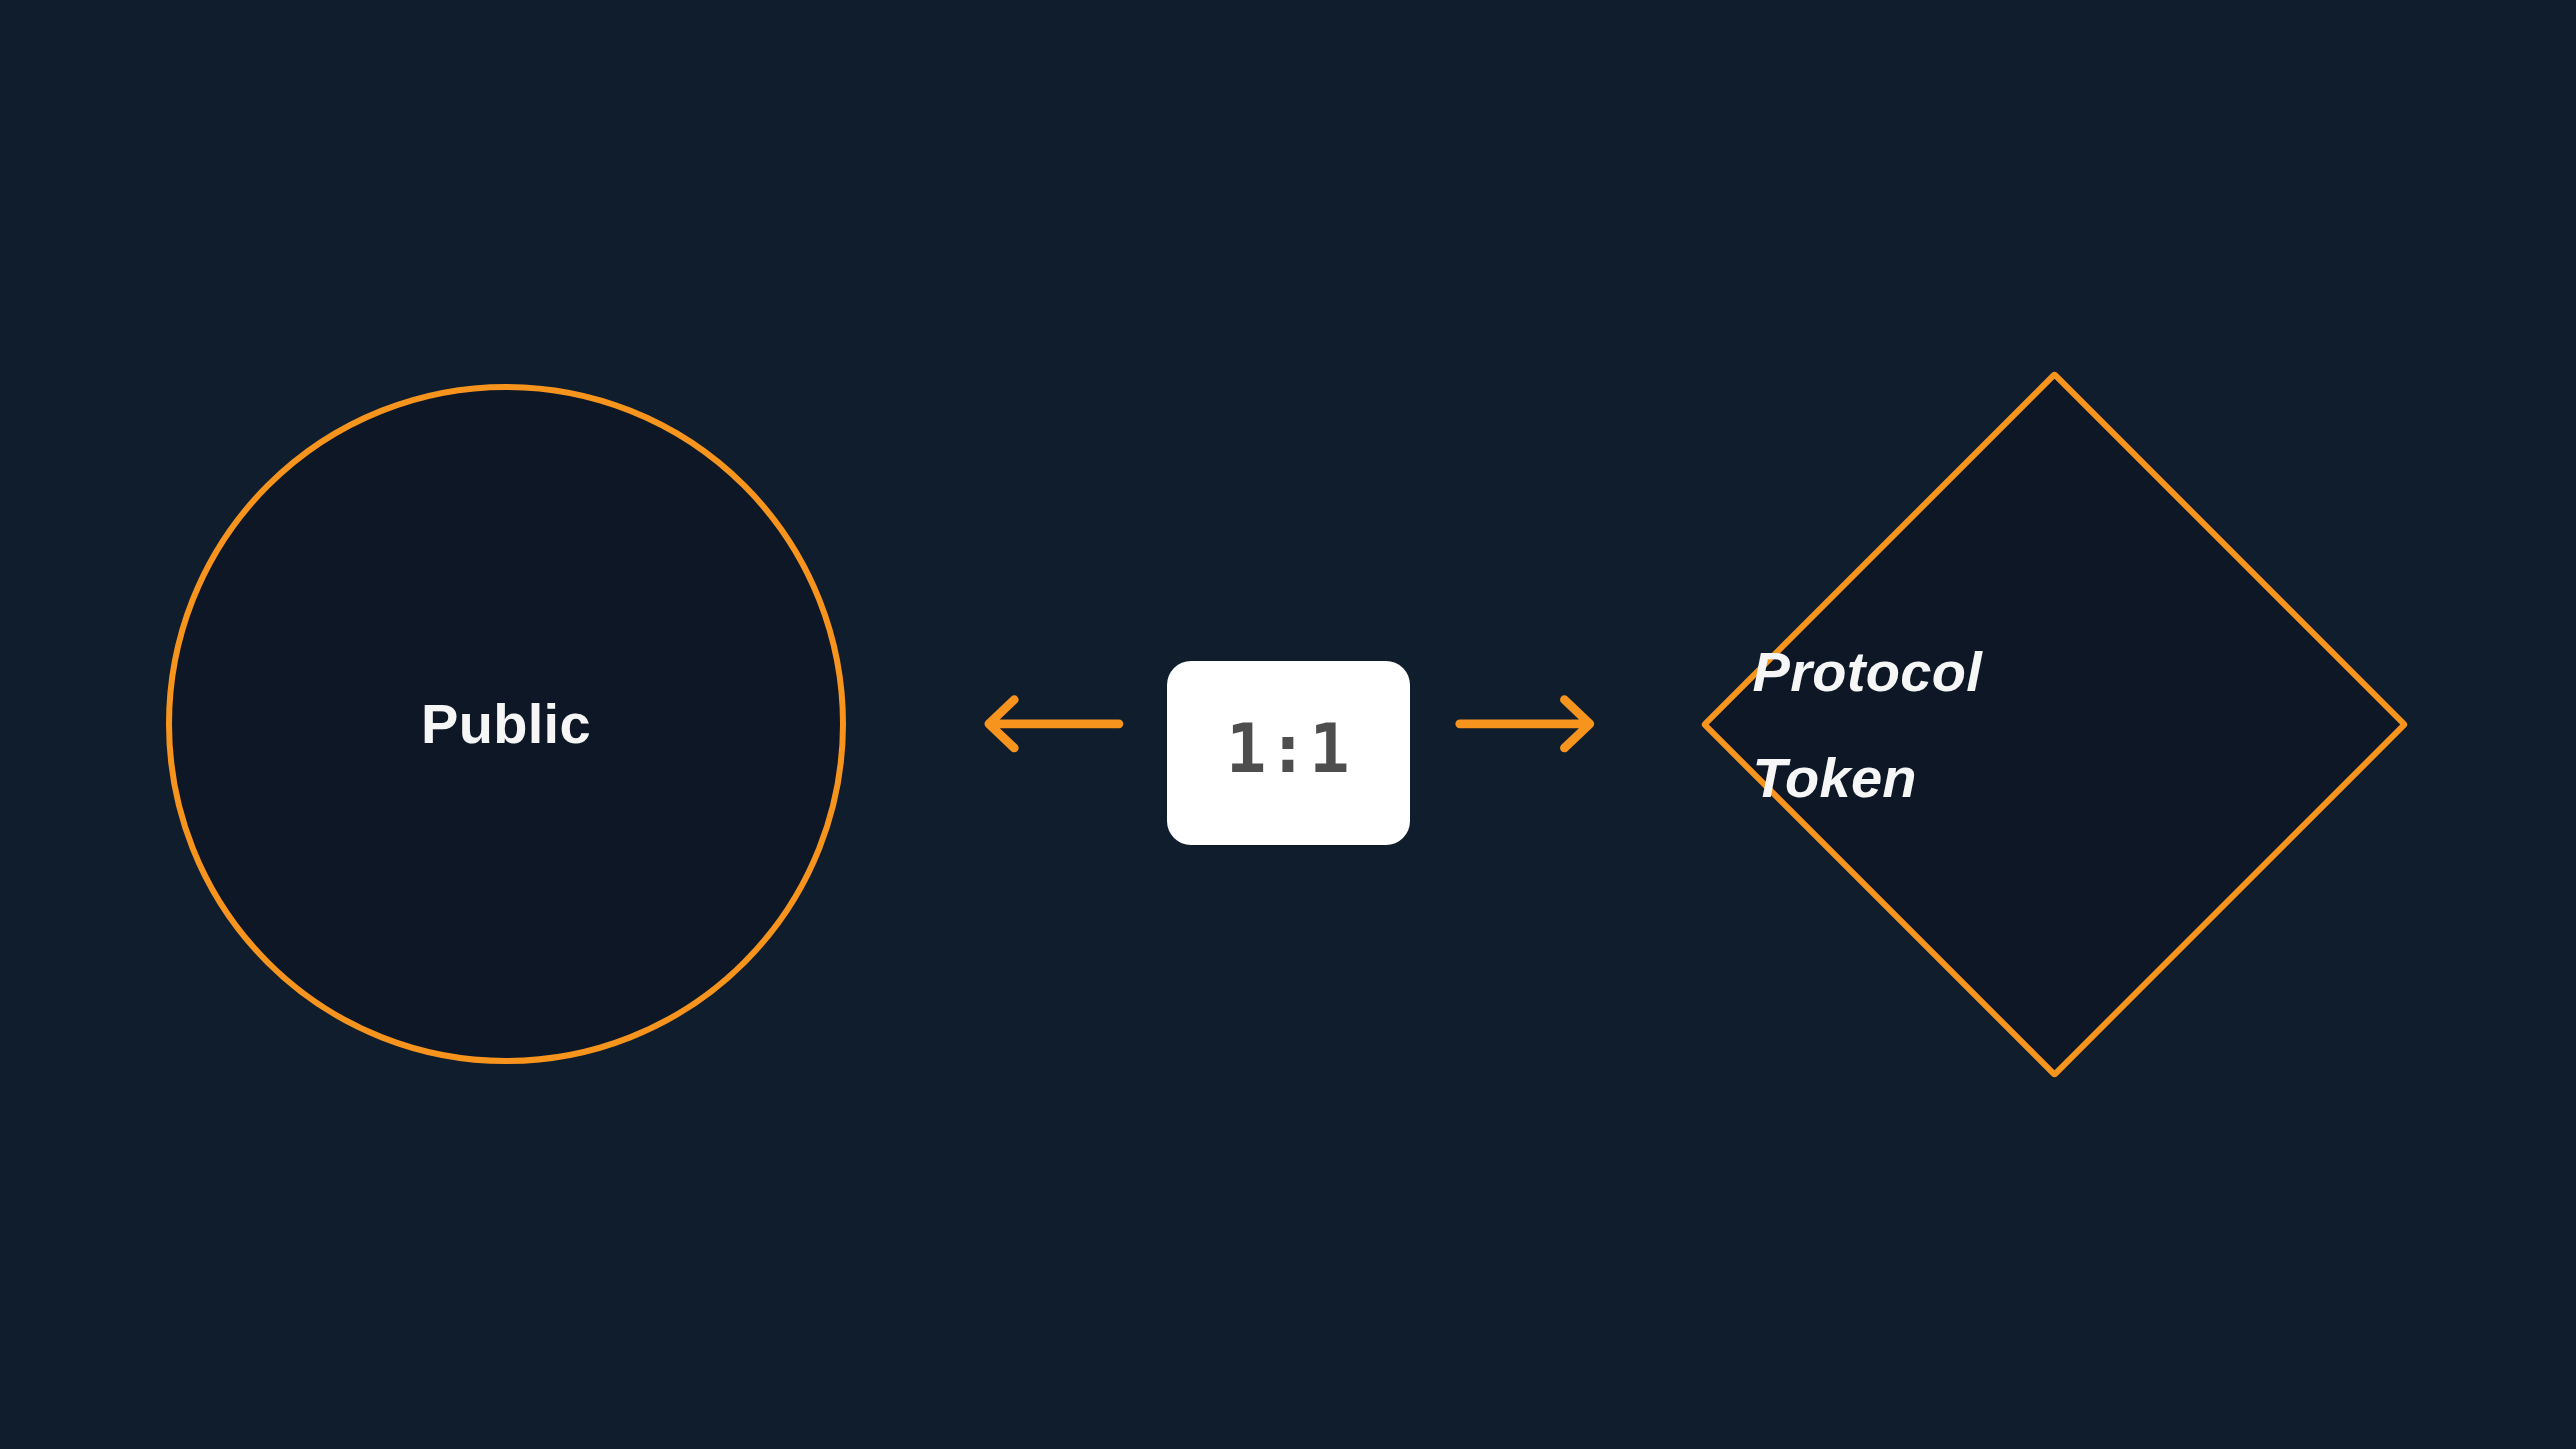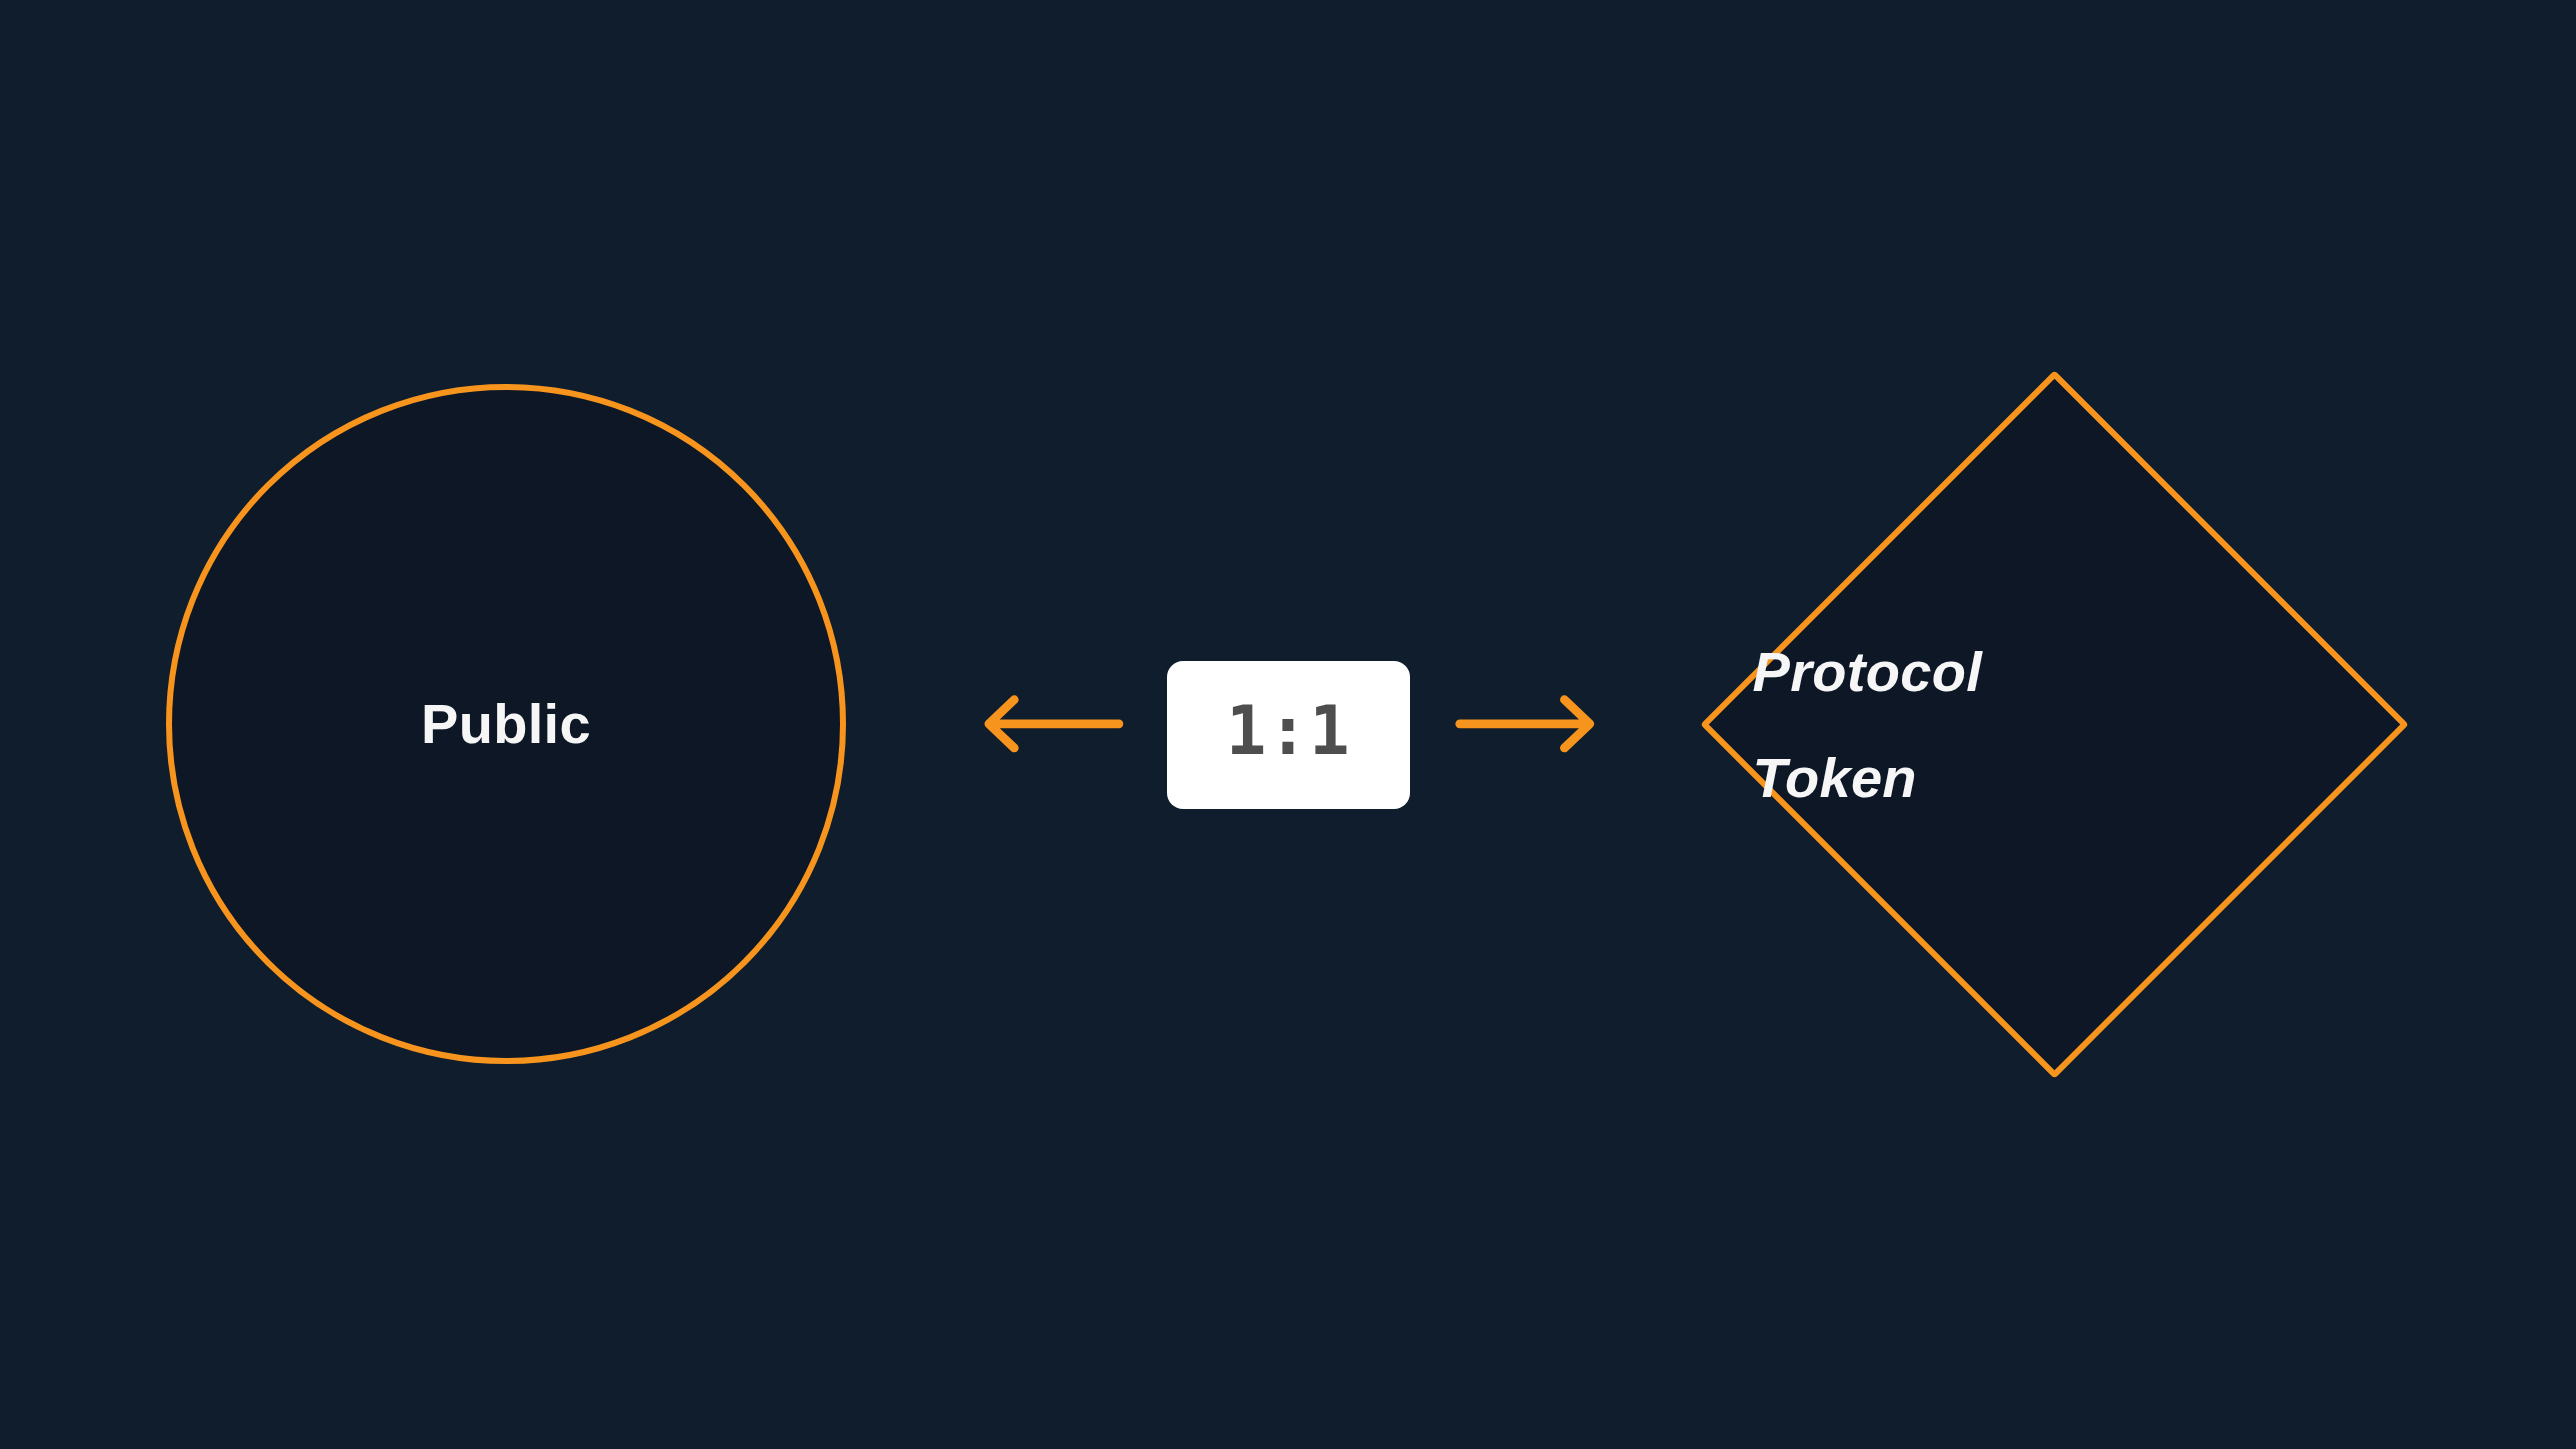--- a/index.html
+++ b/index.html
@@ -67,23 +67,23 @@
     transform: translate(-50%, -50%);
     width: 604px;
     font-style: italic;
   }
   
   .ratio-badge {
     position: absolute;
     left: 1167px;
     top: 661px;
     width: 243px;
-    height: 148px;
+    height: 184px;
     background: #ffffff;
-    border-radius: 16px;
+    border-radius: 24px;
     display: flex;
     align-items: center;
     justify-content: center;
   }
   .ratio-badge .ratio-text {
     font-family: "DejaVu Sans Mono", monospace;
     font-weight: bold;
     font-size: 67px;
     color: #4e4e4e;
     letter-spacing: 1.3px;

